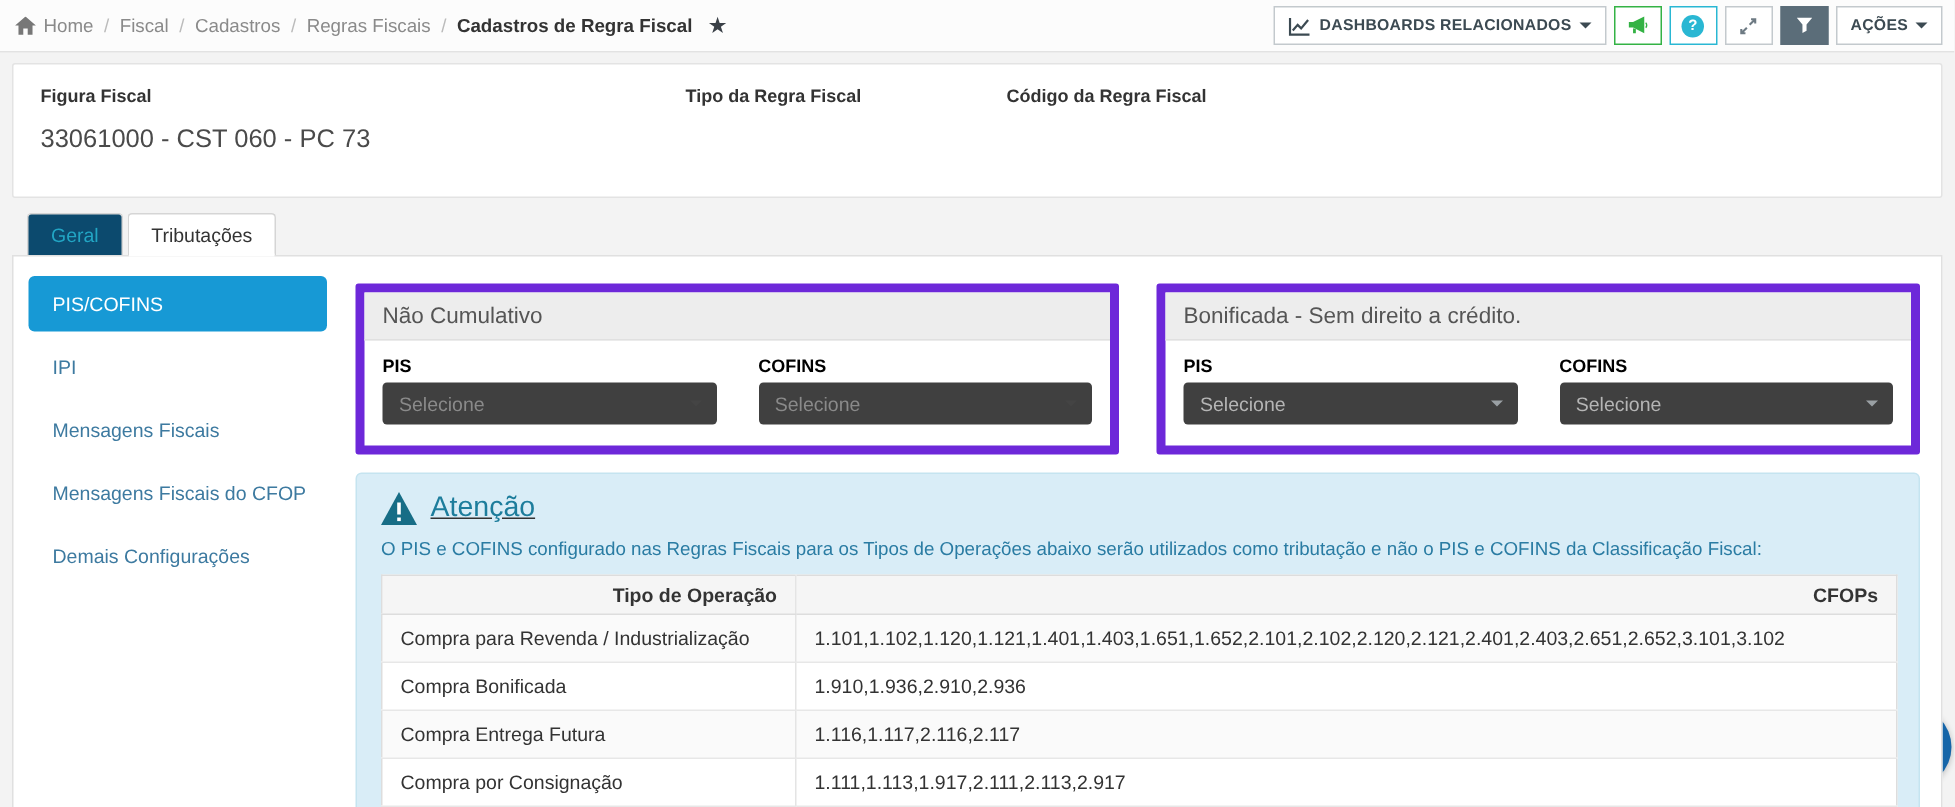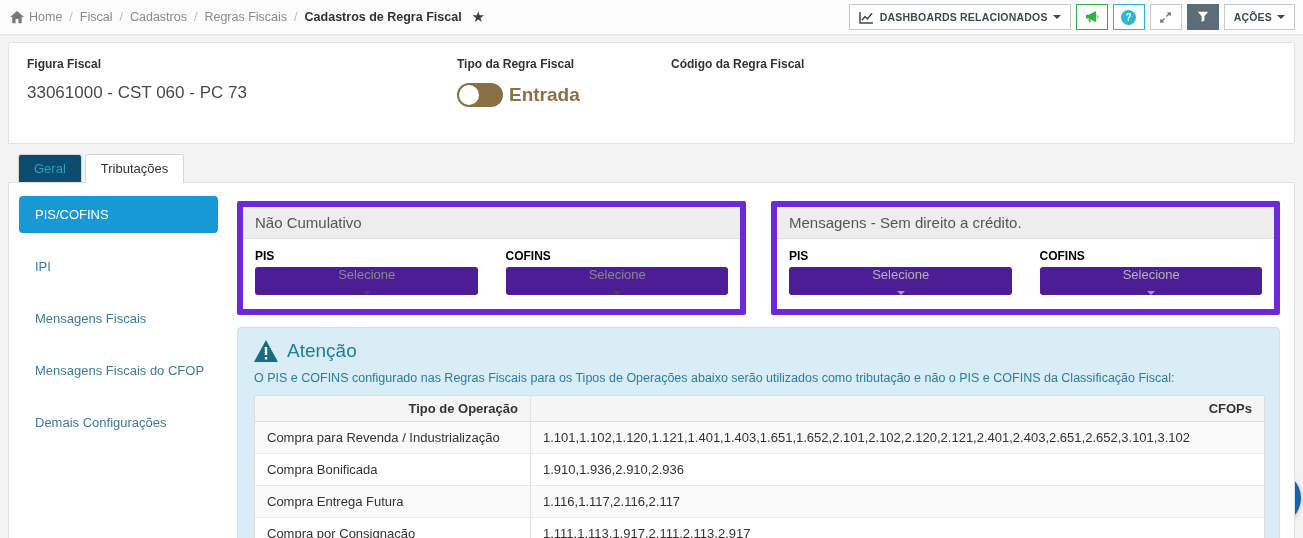--- a/index.html
+++ b/index.html
@@ -18,56 +18,56 @@
   .btn { height:26px; border-radius:0; background:#fff; border:1px solid #c3c9cd; display:flex; align-items:center; justify-content:center; font-size:10.5px; font-weight:bold; color:#3c4a52; padding:0 9px; cursor:pointer; letter-spacing:.2px; }
   .btn .caret { margin-left:5px; }
   .caret { width:0; height:0; border-left:4px solid transparent; border-right:4px solid transparent; border-top:4px solid currentColor; display:inline-block; }
   .btn-icon { width:32px; padding:0; }
   .btn-green { border-color:#33b244; color:#33b244; }
   .btn-cyan  { border-color:#29b7d3; color:#29b7d3; }
   .btn-dark  { background:#5b6d79; border-color:#5b6d79; color:#fff; }
   .qmark { width:15px; height:15px; border-radius:50%; background:#29b7d3; color:#fff; font-size:10px; font-weight:bold; display:flex; align-items:center; justify-content:center; }
 
   
-  .header-card { background:#fff; border:1px solid #e3e3e3; border-radius:2px; margin:7px 8px 0 8px; height:102px; display:flex; padding:14px 18px; }
+  .header-card { background:#fff; border:1px solid #e3e3e3; border-radius:2px; margin:7px 8px 0 8px; height:90px; display:flex; padding:14px 18px; }
   .hcol1 { width:430px; } .hcol2 { width:214px; } .hcol3 { flex:1; }
   .flabel { font-size:12px; font-weight:bold; color:#333; margin-bottom:12px; }
   .fvalue { font-size:17px; color:#4a4a4a; }
   .toggle-row { display:flex; align-items:center; }
   .toggle { width:46px; height:24px; border-radius:12px; background:#8a7045; position:relative; cursor:pointer; flex:0 0 auto; }
   .toggle .knob { position:absolute; left:2px; top:2px; width:20px; height:20px; border-radius:50%; background:#fff; }
   .toggle-text { font-size:19px; color:#8a7045; margin-left:6px; font-weight:600; }
 
   
   .tabs { display:flex; margin:10px 8px 0 18px; position:relative; z-index:2; }
   .tab { font-size:13px; padding:6px 15px; border:1px solid #d5d5d5; border-bottom:none; border-radius:3px 3px 0 0; margin-right:3px; cursor:pointer; background:#0c4a6e; color:#22a5c4; }
   .tab.active { background:#fff; color:#333; border-color:#d5d5d5; position:relative; }
   .tab.active::after { content:""; position:absolute; left:0; right:0; bottom:-1px; height:2px; background:#fff; }
 
   
   .content-card { background:#fff; border:1px solid #e0e0e0; margin:0 8px; height:370px; display:flex; padding-top:13px; position:relative; z-index:1; }
   .sidebar { width:199px; margin-left:10px; flex:0 0 auto; }
-  .side-item { height:37px; display:flex; align-items:center; padding-left:16px; font-size:13px; color:#3d7aa0; cursor:pointer; border-radius:4px; margin-bottom:15px; }
+  .side-item { height:37px; display:flex; align-items:center; padding-left:16px; font-size:13px; color:#3d7aa0; cursor:pointer; border-radius:4px; margin-bottom:5px; }
   .side-item.active { background:#1799d5; color:#fff; }
   .main { flex:1; padding:5px 14px 0 19px; }
 
   .panels-row { display:flex; gap:25px; }
   .panel { flex:1; border:6px solid #6d28d9; border-radius:2px; background:#fff; }
   .panel-head { background:#ededed; border-bottom:1px solid #e0e0e0; padding:7px 12px; font-size:15px; color:#555; }
   .panel-body { display:flex; gap:28px; padding:10px 12px 14px 12px; }
   .field { flex:1; }
   .field-label { font-size:12px; font-weight:bold; color:#000000; margin-bottom:4px; }
-  .select { height:28px; background:#4c1d95; border-radius:3px; display:flex; align-items:center; justify-content:space-between; padding:0 10px 0 11px; font-size:13px; color:#8a8a8a; cursor:pointer;flex-direction:column; }
+  .select { height:28px; background:#404040; border-radius:3px; display:flex; align-items:center; justify-content:space-between; padding:0 10px 0 11px; font-size:13px; color:#8a8a8a; cursor:pointer; }
   .select .caret { color:#444; }
   .select.disabled { color:#b5b5b5; cursor:default; }
   .select.disabled .caret { color:#9aa0a4; }
 
   
   .alert { background:#d9edf7; border:1px solid #c5e4f0; border-radius:4px; margin-top:12px; padding:12px 14px 14px 16px; height:300px; }
-  .alert-head { display:flex; align-items:flex-end; }
+  .alert-head { display:flex; align-items:flex-end;text-decoration:underline; }
   .alert-title { font-size:19px; color:#1d7d9c; margin-left:9px; }
   .alert-msg { font-size:12.5px; color:#2a7ca3; margin:9px 0 10px 0; }
   table.cfop { width:100%; border-collapse:collapse; background:#fff; border:1px solid #ddd; }
   table.cfop th { text-align:right; background:#f5f5f5; font-size:13px; color:#333; padding:5px 12px; border-bottom:1px solid #ddd; font-weight:bold; }
   table.cfop th:first-child, table.cfop td:first-child { width:276px; border-right:1px solid #e4e4e4; }
   table.cfop td { font-size:13px; color:#333; padding:8px 12px; border-bottom:1px solid #e7e7e7; }
   table.cfop tr:nth-child(odd) td { background:#fafafa; }
 
   
   .float-btn { position:absolute; width:54px; height:54px; border-radius:50%; background:#1565a8; right:2px; bottom:13px; display:flex; align-items:center; justify-content:center; cursor:pointer; box-shadow:0 1px 4px rgba(0,0,0,.25); }
@@ -135,26 +135,20 @@
   </div>
 </div>
 
 <div class="header-card">
   <div class="hcol1">
     <div class="flabel">Figura Fiscal</div>
     <div class="fvalue">33061000 - CST 060 - PC 73</div>
   </div>
   <div class="hcol2">
     <div class="flabel">Tipo da Regra Fiscal</div>
-    <div class="toggle-row">
-      <div class="toggle">
-          <div class="knob"></div>
-        </div>
-      <span class="toggle-text">Entrada</span>
-    </div>
   </div>
   <div class="hcol3">
     <div class="flabel">Código da Regra Fiscal</div>
   </div>
 </div>
 
 <div class="tabs">
   <div class="tab">Geral</div>
   <div class="tab active">Tributações</div>
 </div>
@@ -185,21 +179,21 @@
             <div class="field-label">COFINS</div>
             <div class="select">
               <span>Selecione</span>
               <span class="caret"></span>
             </div>
           </div>
         </div>
       </div>
 
       <div class="panel">
-        <div class="panel-head">Mensagens - Sem direito a crédito.</div>
+        <div class="panel-head">Bonificada - Sem direito a crédito.</div>
         <div class="panel-body">
           <div class="field">
             <div class="field-label">PIS</div>
             <div class="select disabled">
               <span>Selecione</span>
               <span class="caret"></span>
             </div>
           </div>
           <div class="field">
             <div class="field-label">COFINS</div>

